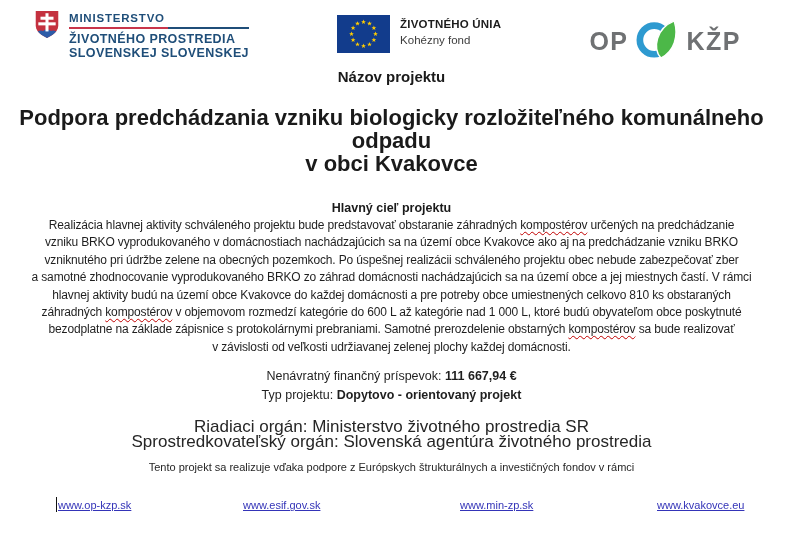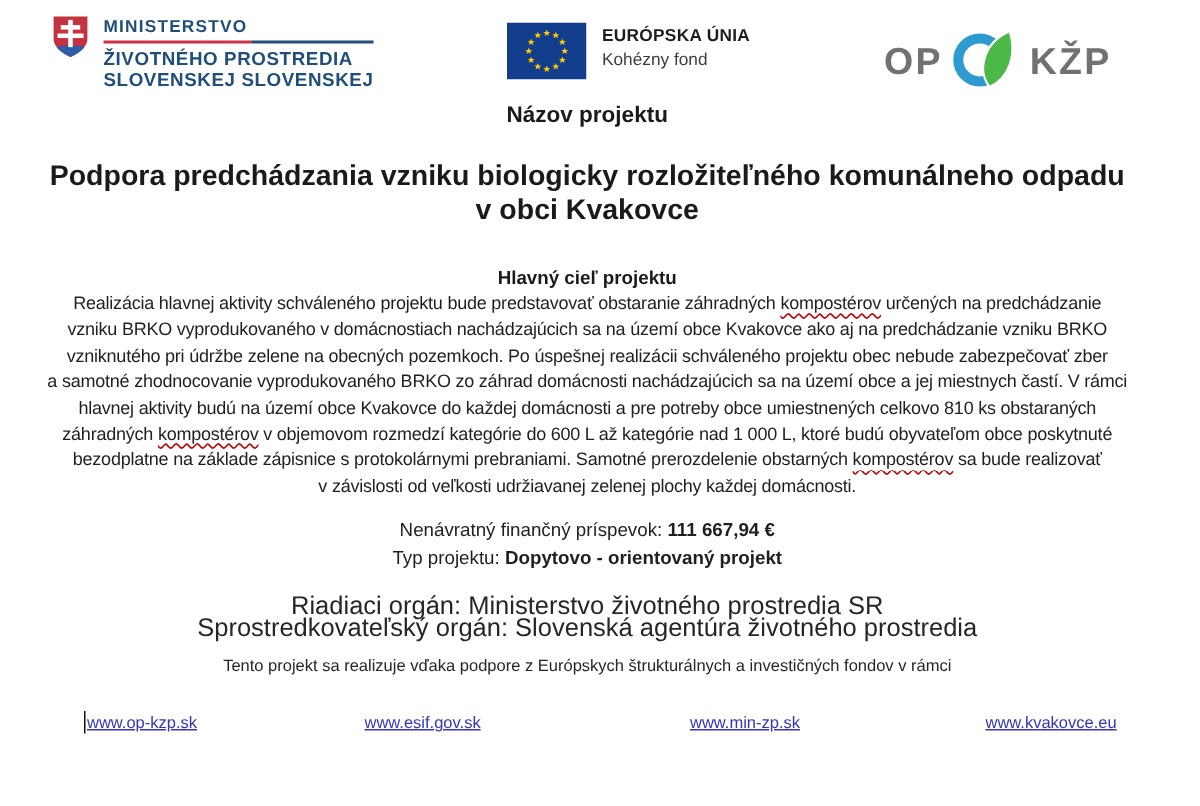--- a/index.html
+++ b/index.html
@@ -26,21 +26,21 @@
   .eu-text{padding-top:4px;line-height:1;}
   .eu-l1{font-weight:bold;font-size:11.5px;color:#1c1c1c;letter-spacing:.2px;}
   .eu-l2{font-size:11.5px;color:#3d3d3d;margin-top:4px;}
   .opkzp{display:flex;align-items:center;gap:7px;padding-top:8px;}
   .opkzp-txt{font-weight:bold;font-size:25px;color:#6F7173;letter-spacing:1.5px;}
   
   .section-label{
     text-align:center;font-weight:bold;font-size:15px;margin-top:2px;color:#1a1a1a;
   }
   .project-title{
-    text-align:center;font-weight:bold;font-size:19px;line-height:23px;margin-top:21px;color:#1a1a1a;
+    text-align:center;font-weight:bold;font-size:22px;line-height:23px;margin-top:21px;color:#1a1a1a;
   }
   .goal-heading{
     text-align:center;font-weight:bold;font-size:12.5px;margin-top:26px;color:#1a1a1a;
   }
   
   .paragraph{margin-top:2px;}
   .pline{
     text-align:center;font-size:12px;line-height:17.4px;
     letter-spacing:-0.15px;white-space:nowrap;color:#1f1f1f;
   }
@@ -114,21 +114,21 @@
             <polygon points="0,-2.4 0.66,-0.74 2.4,-0.74 1.03,0.3 1.48,1.94 0,0.92 -1.48,1.94 -1.03,0.3 -2.4,-0.74 -0.66,-0.74" transform="translate(26.5,31)"></polygon>
             <polygon points="0,-2.4 0.66,-0.74 2.4,-0.74 1.03,0.3 1.48,1.94 0,0.92 -1.48,1.94 -1.03,0.3 -2.4,-0.74 -0.66,-0.74" transform="translate(20.5,29.4)"></polygon>
             <polygon points="0,-2.4 0.66,-0.74 2.4,-0.74 1.03,0.3 1.48,1.94 0,0.92 -1.48,1.94 -1.03,0.3 -2.4,-0.74 -0.66,-0.74" transform="translate(16.1,25)"></polygon>
             <polygon points="0,-2.4 0.66,-0.74 2.4,-0.74 1.03,0.3 1.48,1.94 0,0.92 -1.48,1.94 -1.03,0.3 -2.4,-0.74 -0.66,-0.74" transform="translate(14.5,19)"></polygon>
             <polygon points="0,-2.4 0.66,-0.74 2.4,-0.74 1.03,0.3 1.48,1.94 0,0.92 -1.48,1.94 -1.03,0.3 -2.4,-0.74 -0.66,-0.74" transform="translate(16.1,13)"></polygon>
             <polygon points="0,-2.4 0.66,-0.74 2.4,-0.74 1.03,0.3 1.48,1.94 0,0.92 -1.48,1.94 -1.03,0.3 -2.4,-0.74 -0.66,-0.74" transform="translate(20.5,8.6)"></polygon>
           </g>
         </svg>
       </span>
       <span class="eu-text">
-        <div class="eu-l1">EURÓPSKA ÚNIA</div>
+        <div class="eu-l1">ŽIVOTNÉHO ÚNIA</div>
         <div class="eu-l2">Kohézny fond</div>
       </span>
     </div>
 
     <div class="opkzp">
       <span class="opkzp-txt">OP</span>
       <span>
         <svg width="44" height="42" viewBox="0 0 46 44">
           <circle cx="19" cy="23" r="15" fill="none" stroke="#2E9AD0" stroke-width="7"></circle>
           <path d="M26,42 C17,31 21,11 40,3 C45,19 40,35 26,42 Z" fill="#4CB848" stroke="#ffffff" stroke-width="1.6"></path>

